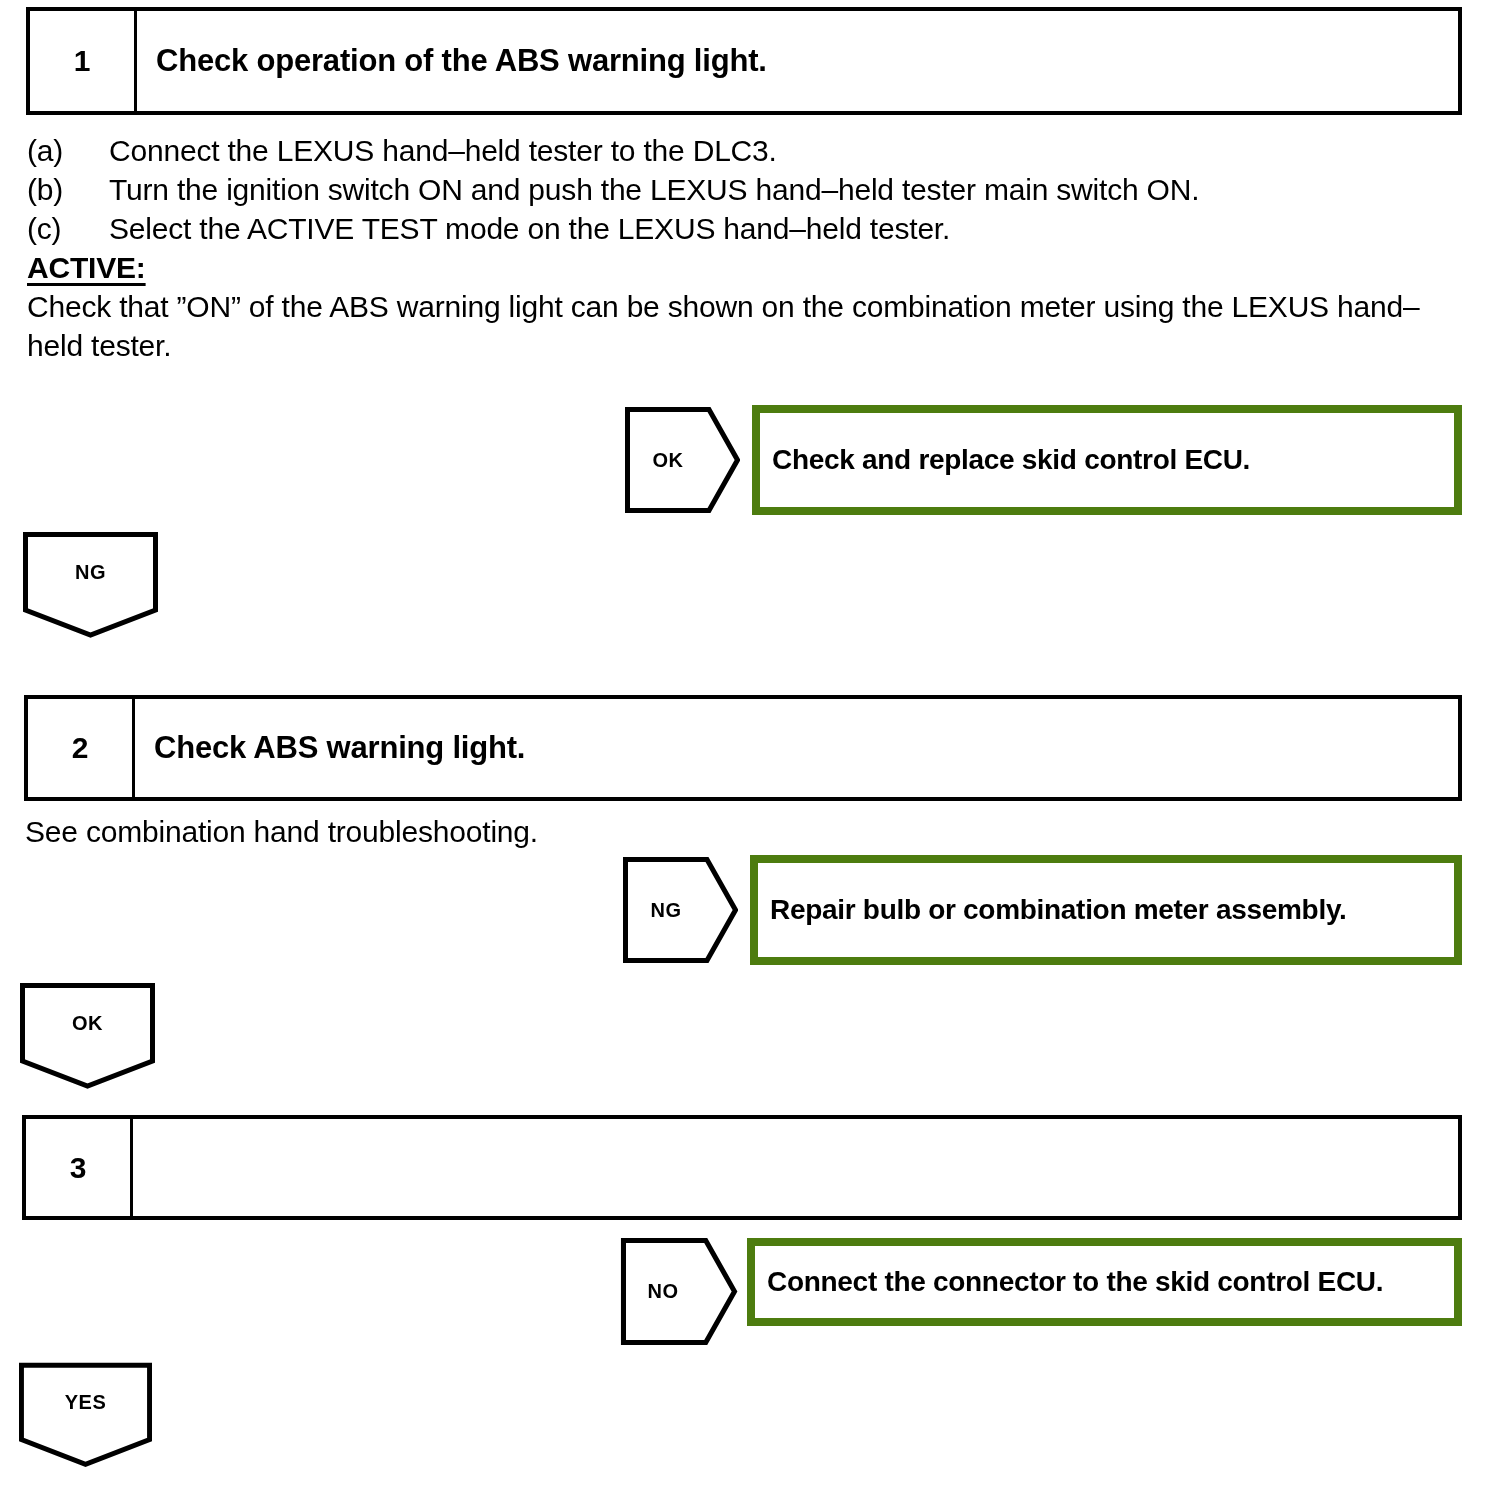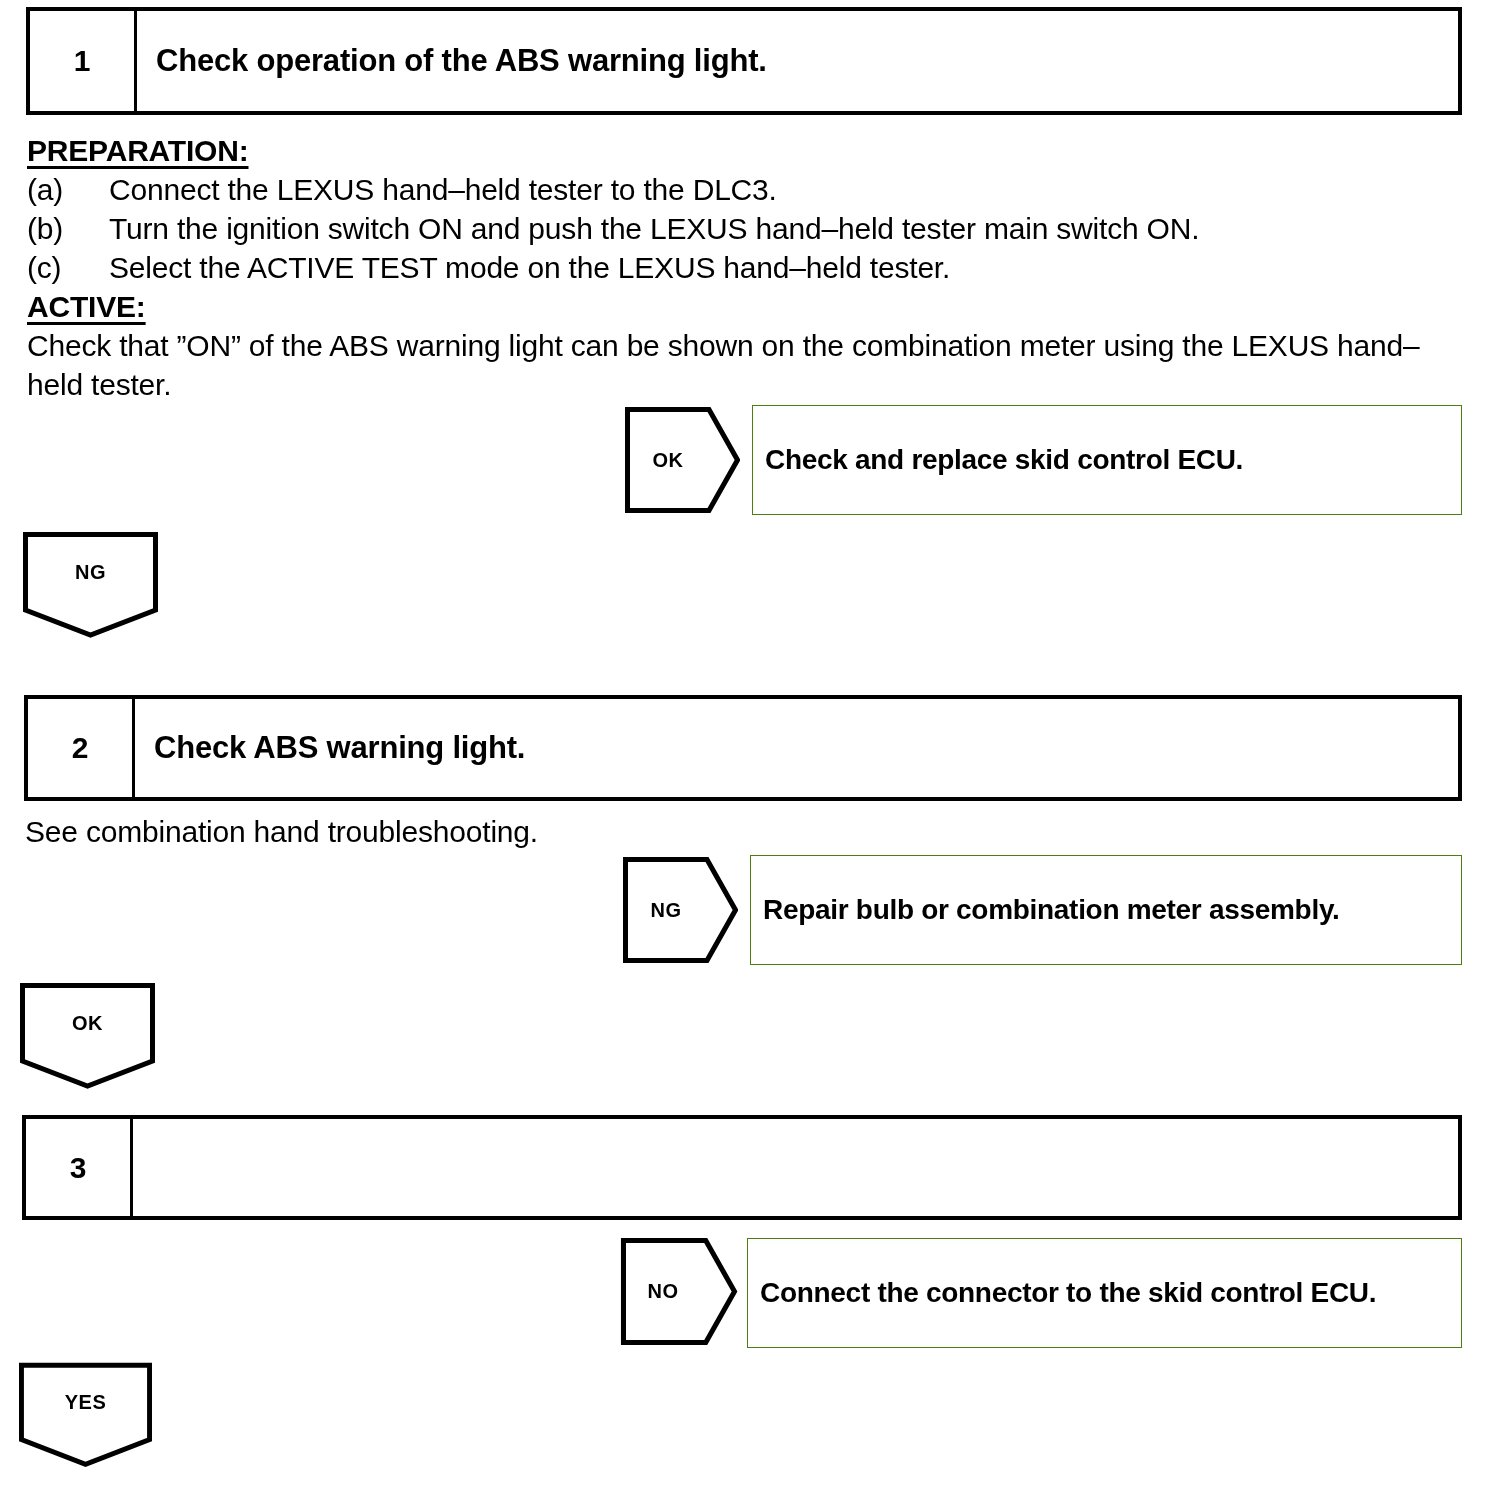--- a/index.html
+++ b/index.html
@@ -61,31 +61,31 @@
   .note-line {
     position:absolute;
     left:25px; top:812px;
     font-size:30px; line-height:39px;
     letter-spacing:-0.2px;
   }
 
   
   .result {
     position:absolute;
-    border:1px solid #4d7c0f;
+    border:8px solid #4d7c0f;
     background:#fff;
     display:flex; align-items:center;
     padding:0 12px;
     font-weight:bold; font-size:28px;
     letter-spacing:-0.3px;
     white-space:nowrap; overflow:hidden;
   }
   #result1 { left:752px; top:405px;  width:710px; height:110px; }
   #result2 { left:750px; top:855px;  width:712px; height:110px; }
-  #result3 { left:747px; top:1238px; width:715px; height:110px; }
+  #result3 { left:747px; top:1238px; width:715px; height:88px; }
 
   
   .conn { position:absolute; }
   .conn svg { display:block; }
   .conn .lab {
     position:absolute; left:0; top:0;
     display:flex; align-items:center; justify-content:center;
     font-weight:bold; font-size:20px; letter-spacing:0.5px;
   }
   .conn-right .lab { width:86px;  height:106px; }
@@ -102,21 +102,20 @@
 <body>
 
 <div class="page">
 
   <div class="stepbox" id="step1">
     <div class="num">1</div>
     <div class="title">Check operation of the ABS warning light.</div>
   </div>
 
   <div class="textblock">
-    <div class="subhead">PREPARATION:</div>
     <div class="prep-row">
       <span class="lbl">(a)</span>
       <span class="txt">Connect the LEXUS hand–held tester to the DLC3.</span>
     </div>
     <div class="prep-row">
       <span class="lbl">(b)</span>
       <span class="txt">Turn the ignition switch ON and push the LEXUS hand–held tester main switch ON.</span>
     </div>
     <div class="prep-row">
       <span class="lbl">(c)</span>

